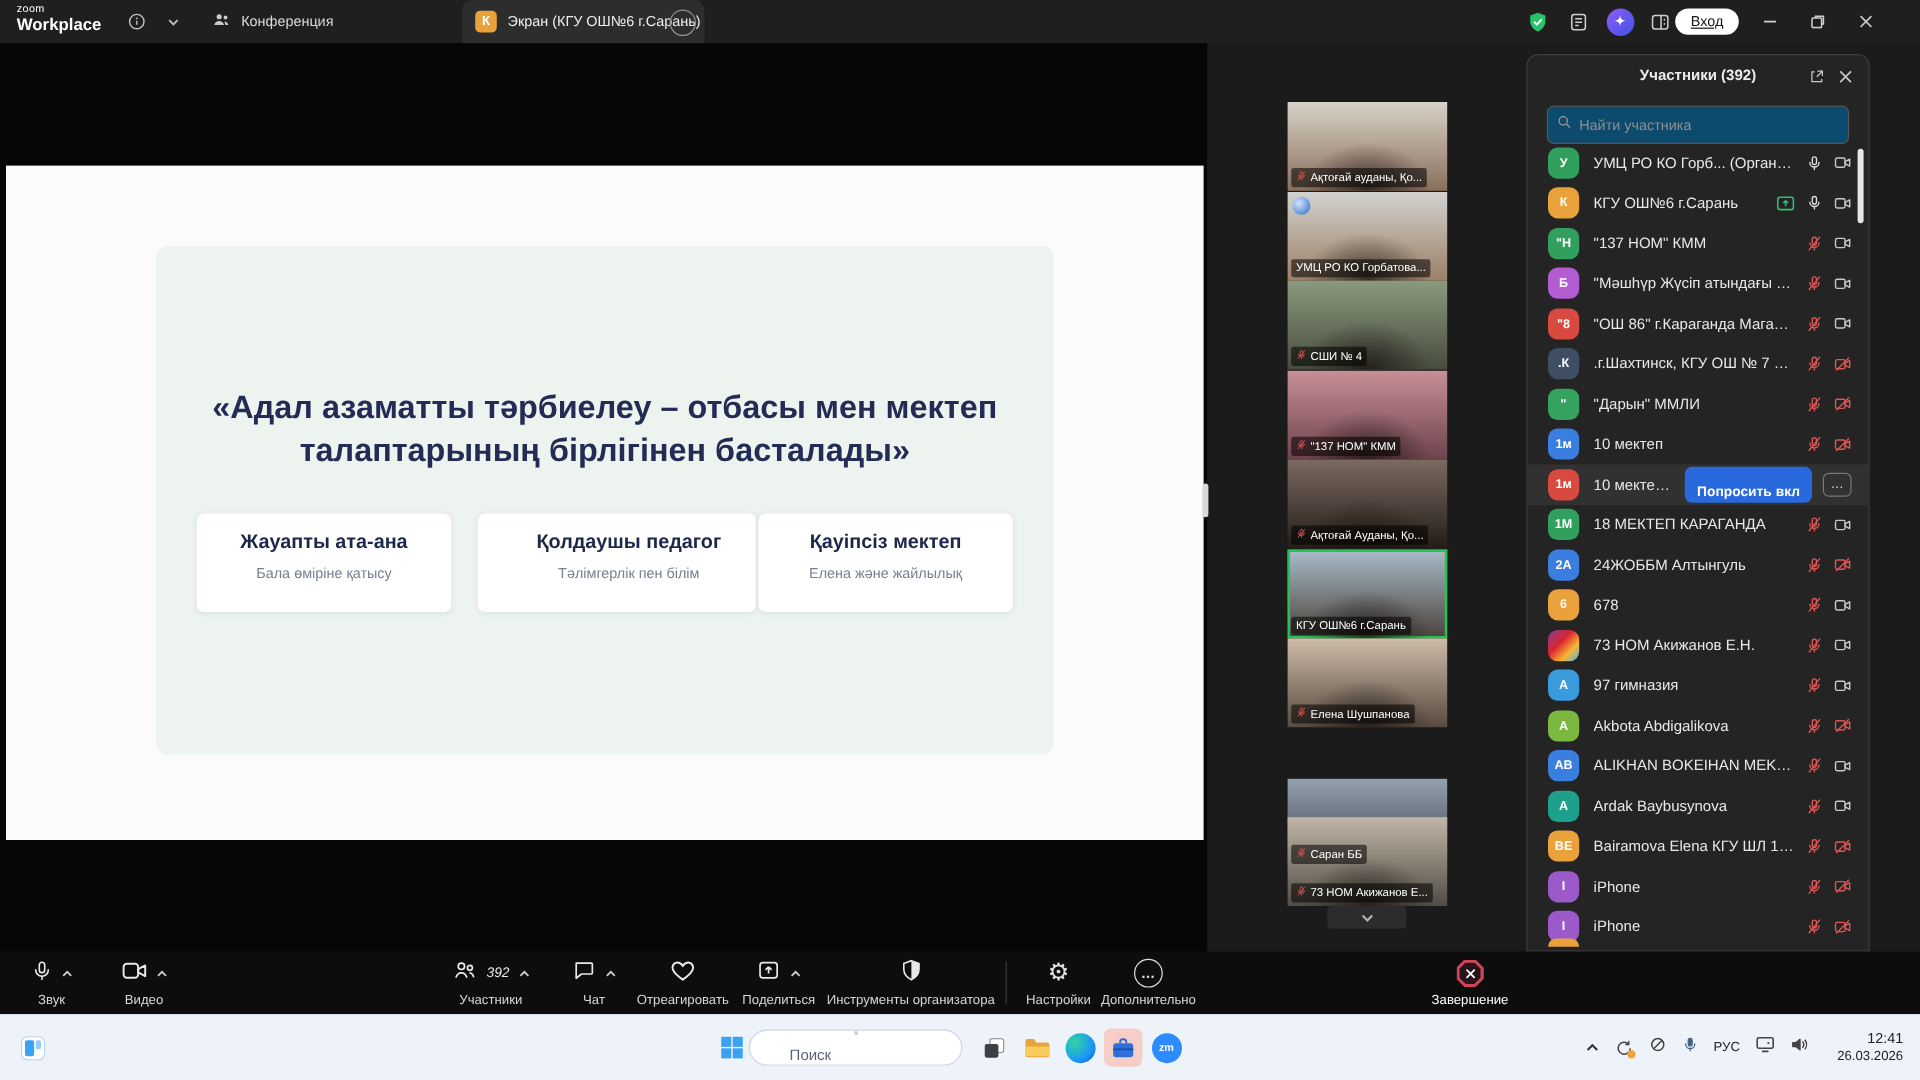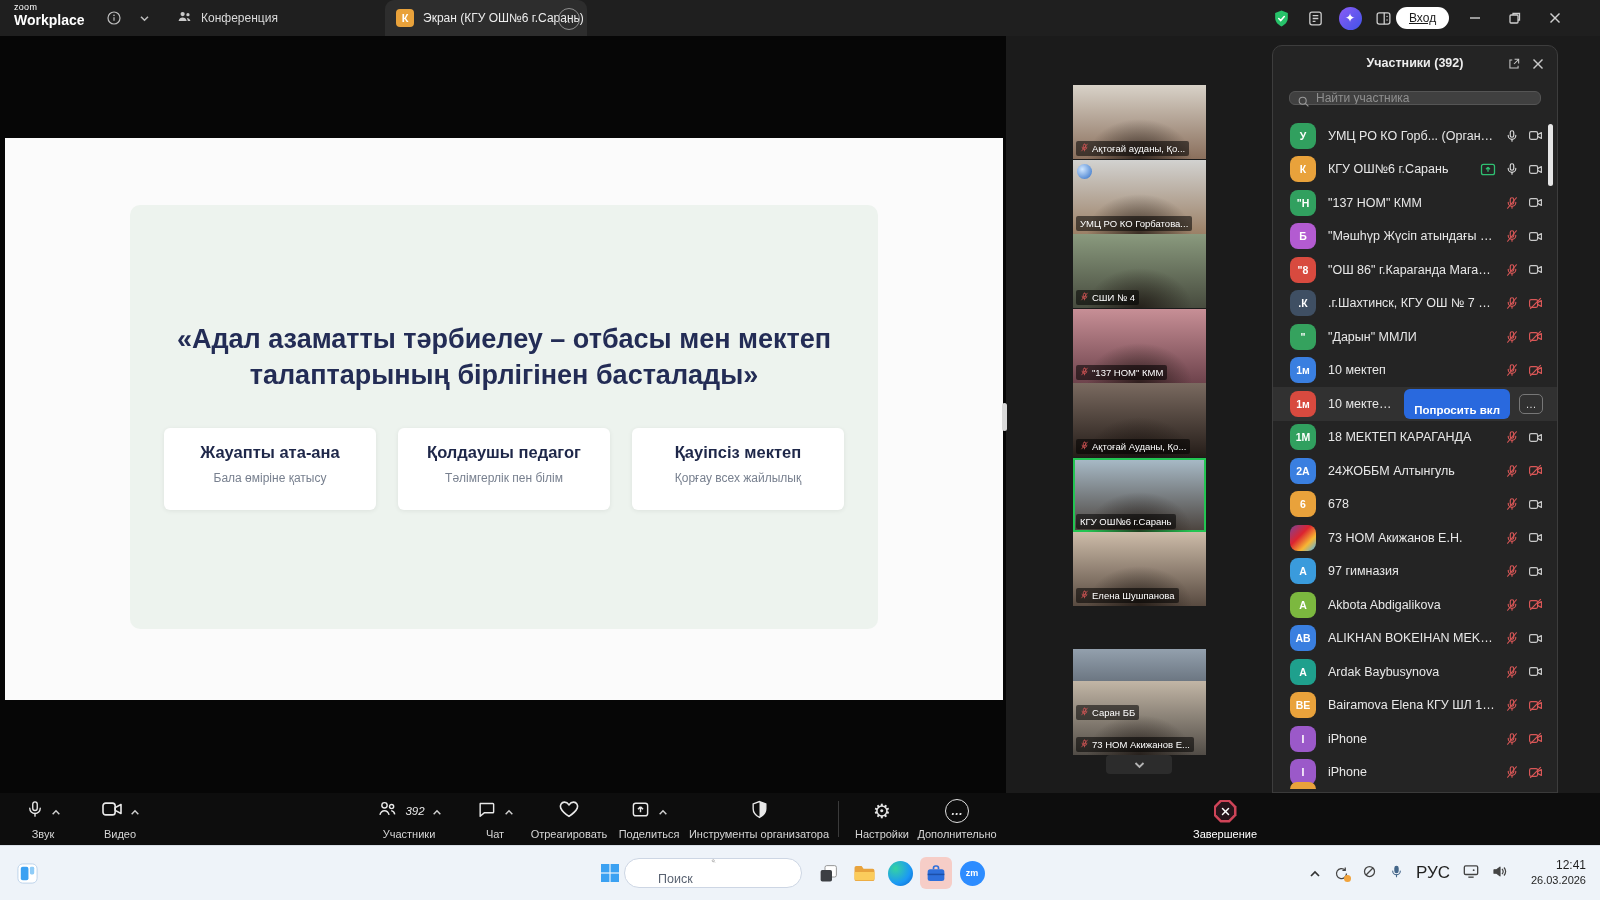--- a/index.html
+++ b/index.html
@@ -43,21 +43,21 @@
   .tile .pill span{font-size:9.5px;color:#fff;white-space:nowrap;overflow:hidden;text-overflow:ellipsis;}
   .tile .badge{position:absolute;left:4px;top:4px;width:15px;height:15px;border-radius:50%;background:radial-gradient(circle at 35% 35%,#cfe6ff,#5b8fd6 70%,#2c5fa8);z-index:2;}
   .strip-btn{left:1106px;top:755px;width:66px;height:19px;background:#2c2c2c;border:none;border-radius:4px;display:flex;align-items:center;justify-content:center;}
   
   .panel{left:1272px;top:45px;width:286px;height:786px;background:#242424;border:1px solid #3d3d3d;border-radius:10px;box-sizing:border-box;overflow:hidden;}
   .panel-h{position:relative;height:34px;display:flex;align-items:center;justify-content:center;}
   .panel-h .pt{font-size:12.5px;font-weight:bold;color:#ededed;}
   .ph-btn{position:absolute;top:9px;width:18px;height:18px;display:flex;align-items:center;justify-content:center;background:none;border:none;padding:0;}
   .search-wrap{position:relative;margin:8px 16px 0;}
   .search-wrap svg{position:absolute;left:8px;top:7px;}
-  .psearch{width:100%;height:14px;box-sizing:border-box;background:#404040;border:1px solid #555;border-radius:6px;color:#ddd;font-size:12px;padding:0 8px 0 26px;font-family:inherit;outline:none;}
+  .psearch{width:100%;height:32px;box-sizing:border-box;background:#0c4a6e;border:1px solid #555;border-radius:6px;color:#ddd;font-size:12px;padding:0 8px 0 26px;font-family:inherit;outline:none;}
   .psearch::placeholder{color:#8f8f8f;}
   .plist{position:absolute;left:0;top:73px;width:100%;height:672px;overflow:hidden;}
   .p-row{height:33.5px;display:flex;align-items:center;padding:0 14px 0 17px;box-sizing:border-box;}
   .p-row.hover{background:#313131;}
   .p-avatar{width:26px;height:26px;border-radius:8px;flex:0 0 26px;color:#fff;font-size:10.5px;font-weight:bold;display:flex;align-items:center;justify-content:center;}
   .p-avatar.photo{background:linear-gradient(135deg,#7b4397,#dc2430 40%,#f7b733 70%,#4ab1f1);}
   .p-name{margin-left:12px;font-size:12.5px;color:#e8e8e8;white-space:nowrap;overflow:hidden;text-overflow:ellipsis;flex:1;}
   .p-icons{display:flex;align-items:center;gap:9px;margin-left:8px;}
   .p-icons .ic{display:flex;}
   .req-btn{background:#2969de;color:#fff;font-size:11.5px;font-weight:bold;border:none;border-radius:6px;height:22px;padding:15px 10px;font-family:inherit;white-space:nowrap;}
@@ -81,21 +81,21 @@
   .taskbar{left:0;top:845px;width:1600px;height:55px;background:#eef3f9;border-top:1px solid #d9dfe8;box-sizing:border-box;}
   .tki{position:absolute;top:0;height:100%;display:flex;align-items:center;justify-content:center;}
   .winsearch{position:absolute;left:624px;top:50%;transform:translateY(-50%);width:178px;height:30px;background:#fff;border:1px solid #cdd6e4;border-radius:15px;display:flex;align-items:center;padding:0 12px;box-sizing:border-box;gap:8px;flex-direction:column;}
   .winsearch input{border:none;outline:none;font-size:12.5px;color:#444;width:110px;background:transparent;font-family:inherit;}
   .winsearch input::placeholder{color:#5a6372;}
   .appchip{width:32px;height:32px;border-radius:6px;display:flex;align-items:center;justify-content:center;}
   .appchip.hot{background:#f6cdc7;}
   .zmcirc{width:25px;height:25px;border-radius:50%;background:#2d8cff;color:#fff;font-size:9px;font-weight:bold;display:flex;align-items:center;justify-content:center;}
   .edgecirc{width:25px;height:25px;border-radius:50%;background:radial-gradient(circle at 30% 30%,#35d3a2,#1b98f5 60%,#0b62c4);}
   .tray{position:absolute;right:92px;top:0;height:100%;display:flex;align-items:center;gap:13px;}
-  .lang{font-size:17px;color:#1f1f1f;}
+  .lang{font-size:11px;color:#1f1f1f;}
   .clock{position:absolute;right:14px;top:50%;transform:translateY(-50%);text-align:right;color:#1f1f1f;line-height:1.35;margin-left:44px;}
   .clock .t{font-size:12px;}
   .clock .d{font-size:11px;}
   .syncwrap{position:relative;display:flex;}
   .syncdot{position:absolute;right:-2px;bottom:-1px;width:7px;height:7px;border-radius:50%;background:#f1a33c;}
 </style>
 </head>
 <body>
 
 <div class="stage">
@@ -180,27 +180,27 @@
   </div>
 
   <div class="abs share">
     <div class="abs slide" style="left:5px;top:102px;">
       <div class="abs" style="left:125px;top:67px;width:748px;height:424px;background:#edf3ee;border-radius:10px;"></div>
       <div class="abs card" style="left:159px;top:290px;">
         <div class="ct">Жауапты ата-ана</div>
         <div class="cs">Бала өміріне қатысу</div>
       </div>
       <div class="abs" style="left:155px;top:184px;width:688px;text-align:center;font-size:27px;font-weight:bold;color:#232c55;line-height:1.33;">«Адал азаматты тәрбиелеу – отбасы мен мектеп талаптарының бірлігінен басталады»</div>
-      <div class="abs card" style="left:393px;top:290px;">
+      <div class="abs card" style="left:393px;top:290px;padding-left:20px;">
         <div class="ct">Қолдаушы педагог</div>
         <div class="cs">Тәлімгерлік пен білім</div>
       </div>
       <div class="abs card" style="left:627px;top:290px;">
         <div class="ct">Қауіпсіз мектеп</div>
-        <div class="cs">Қорғау всех жайлылық</div>
+        <div class="cs">Елена және жайлылық</div>
       </div>
     </div>
     <div class="abs" style="left:1002px;top:367px;width:5px;height:28px;background:#d9d9d9;border-radius:3px;"></div>
   </div>
 
   <div id="filmstrip">
       <div class="tile bg-a" style="top: 85px;">
         <div class="pill">
           <span class="ic"><svg width="9" height="9" viewBox="0 0 24 24" fill="none" stroke="#d95757" stroke-width="2" stroke-linecap="round">
               <rect x="9" y="3" width="6" height="11" rx="3"></rect>

